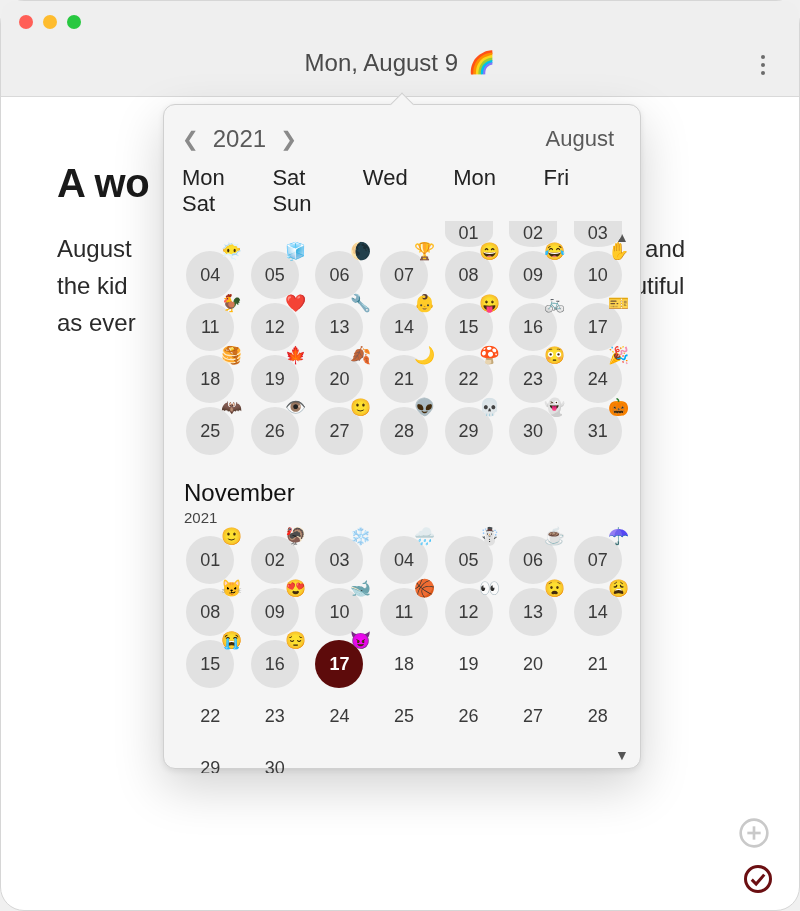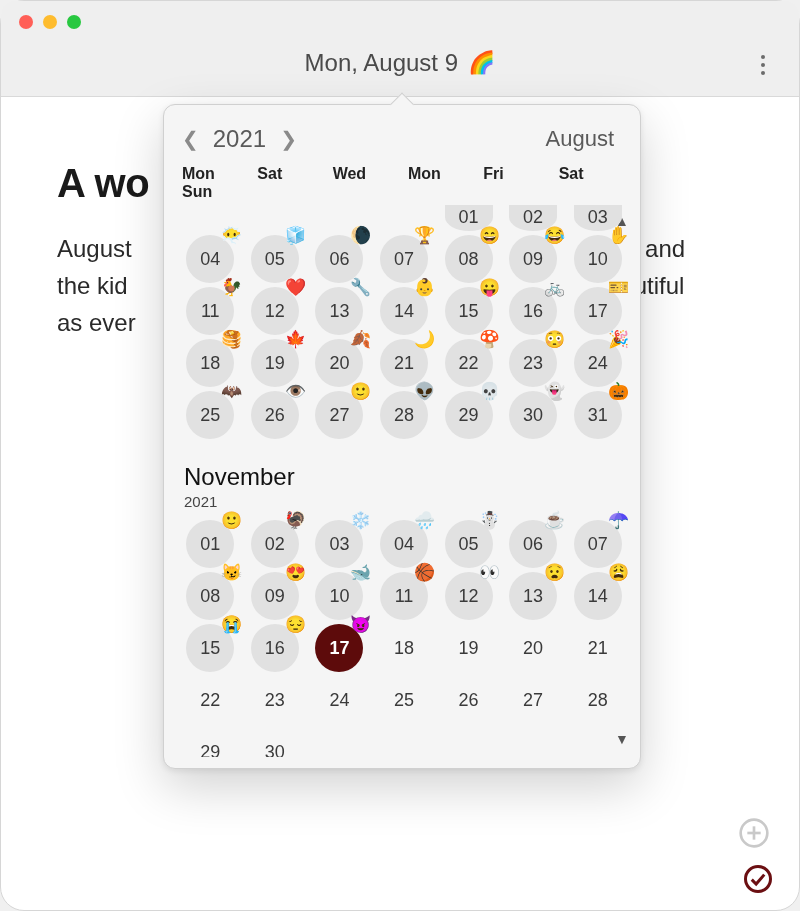--- a/index.html
+++ b/index.html
@@ -61,22 +61,22 @@
   }
   .pop-head{
     display:flex; align-items:center; justify-content:space-between;
     padding:20px 26px 6px 18px;
   }
   .year-nav{display:flex; align-items:center; gap:14px; color:#595959;}
   .year-nav .chev{ font-size:20px; cursor:pointer; color:#8a8a8a; user-select:none;}
   .year-nav .year{ font-size:24px; color:#5a5a5a;}
   .today-link{ color:#5a5a5a; font-size:22px; cursor:pointer;}
   .dow{
-    display:grid; grid-template-columns:repeat(6,1fr);
-    padding:6px 10px 4px 14px; color:#222; font-weight:700; font-size:16px;
+    display:grid; grid-template-columns:repeat(5,1fr);
+    padding:6px 10px 4px 14px; color:#222; font-weight:400; font-size:22px;
   }
   .dow div{ padding-left:4px; }
   .scroll{
     position:relative;
     height:552px; overflow:hidden; padding:0 10px 0 14px;
   }
   .grid7{ display:grid; grid-template-columns:repeat(7,1fr); row-gap:6px; }
   .day{
     position:relative; width:48px; height:48px; margin:2px auto;
     border-radius:50%; background:#e1e1e1;

